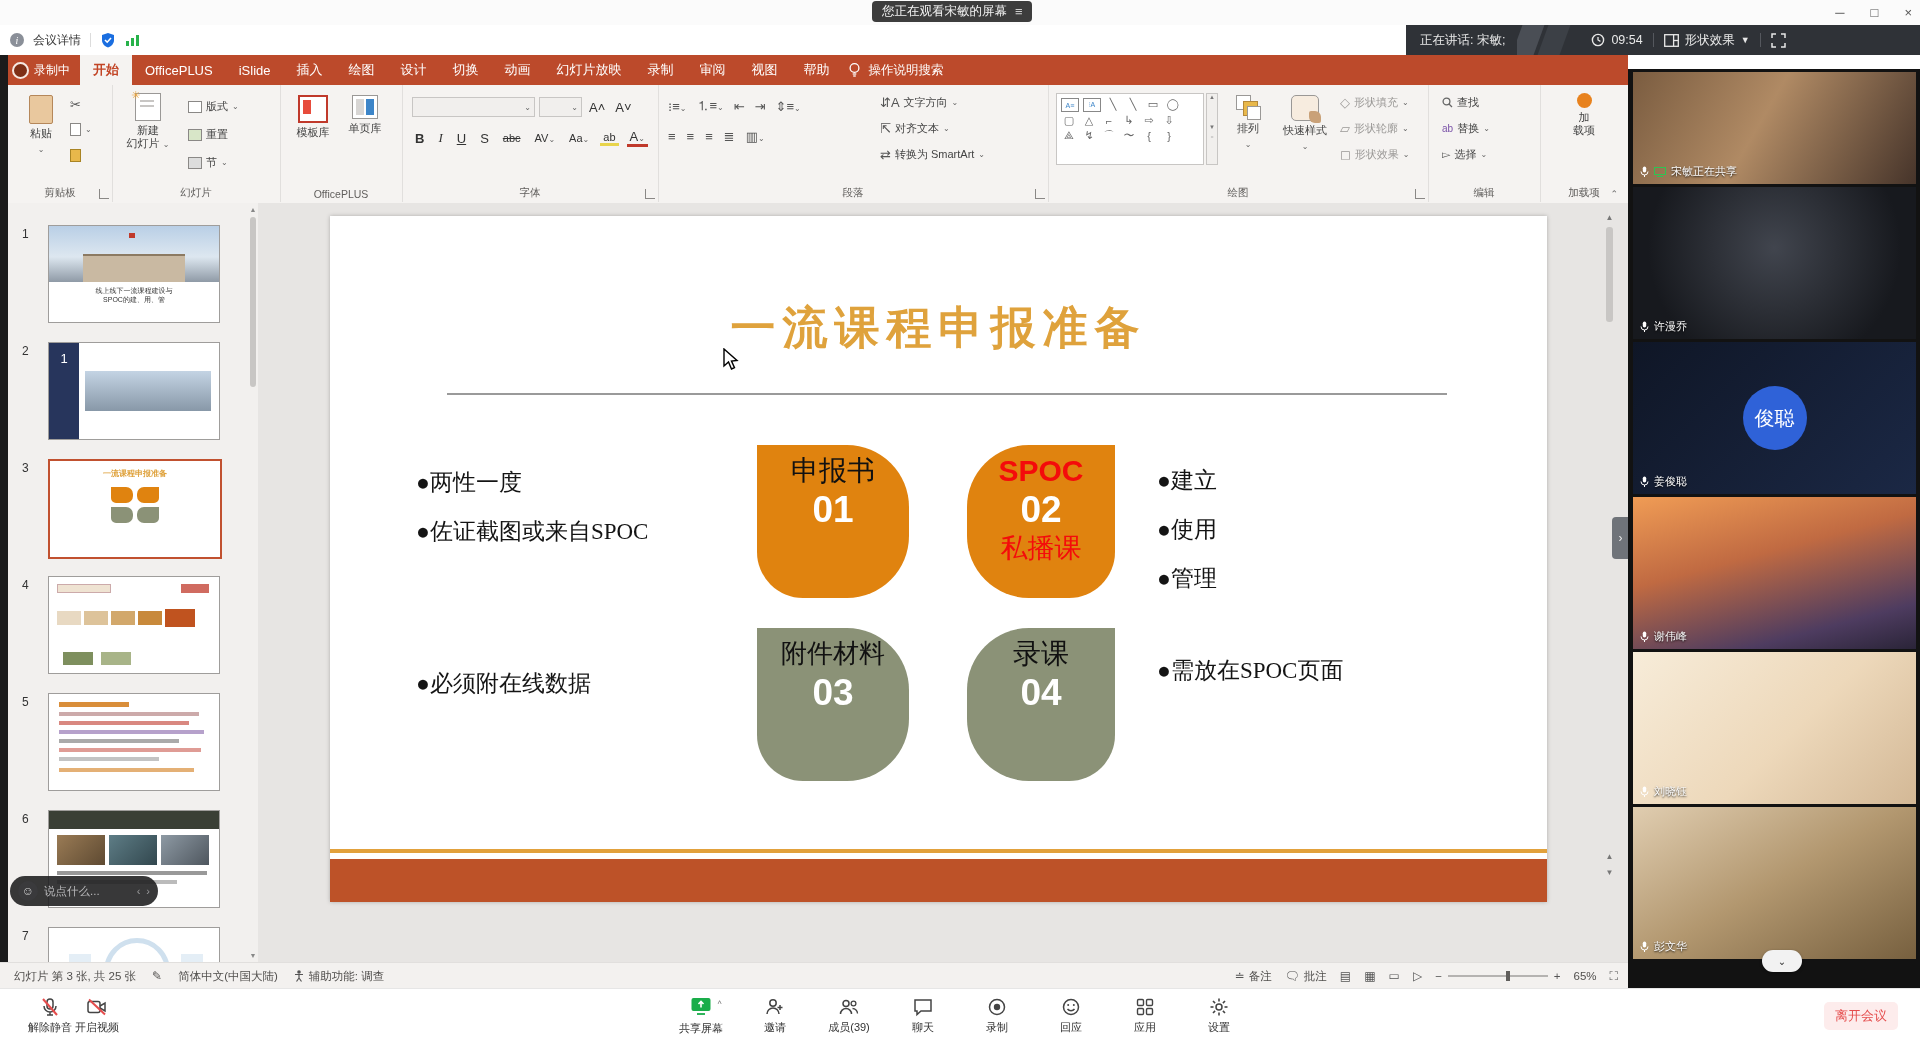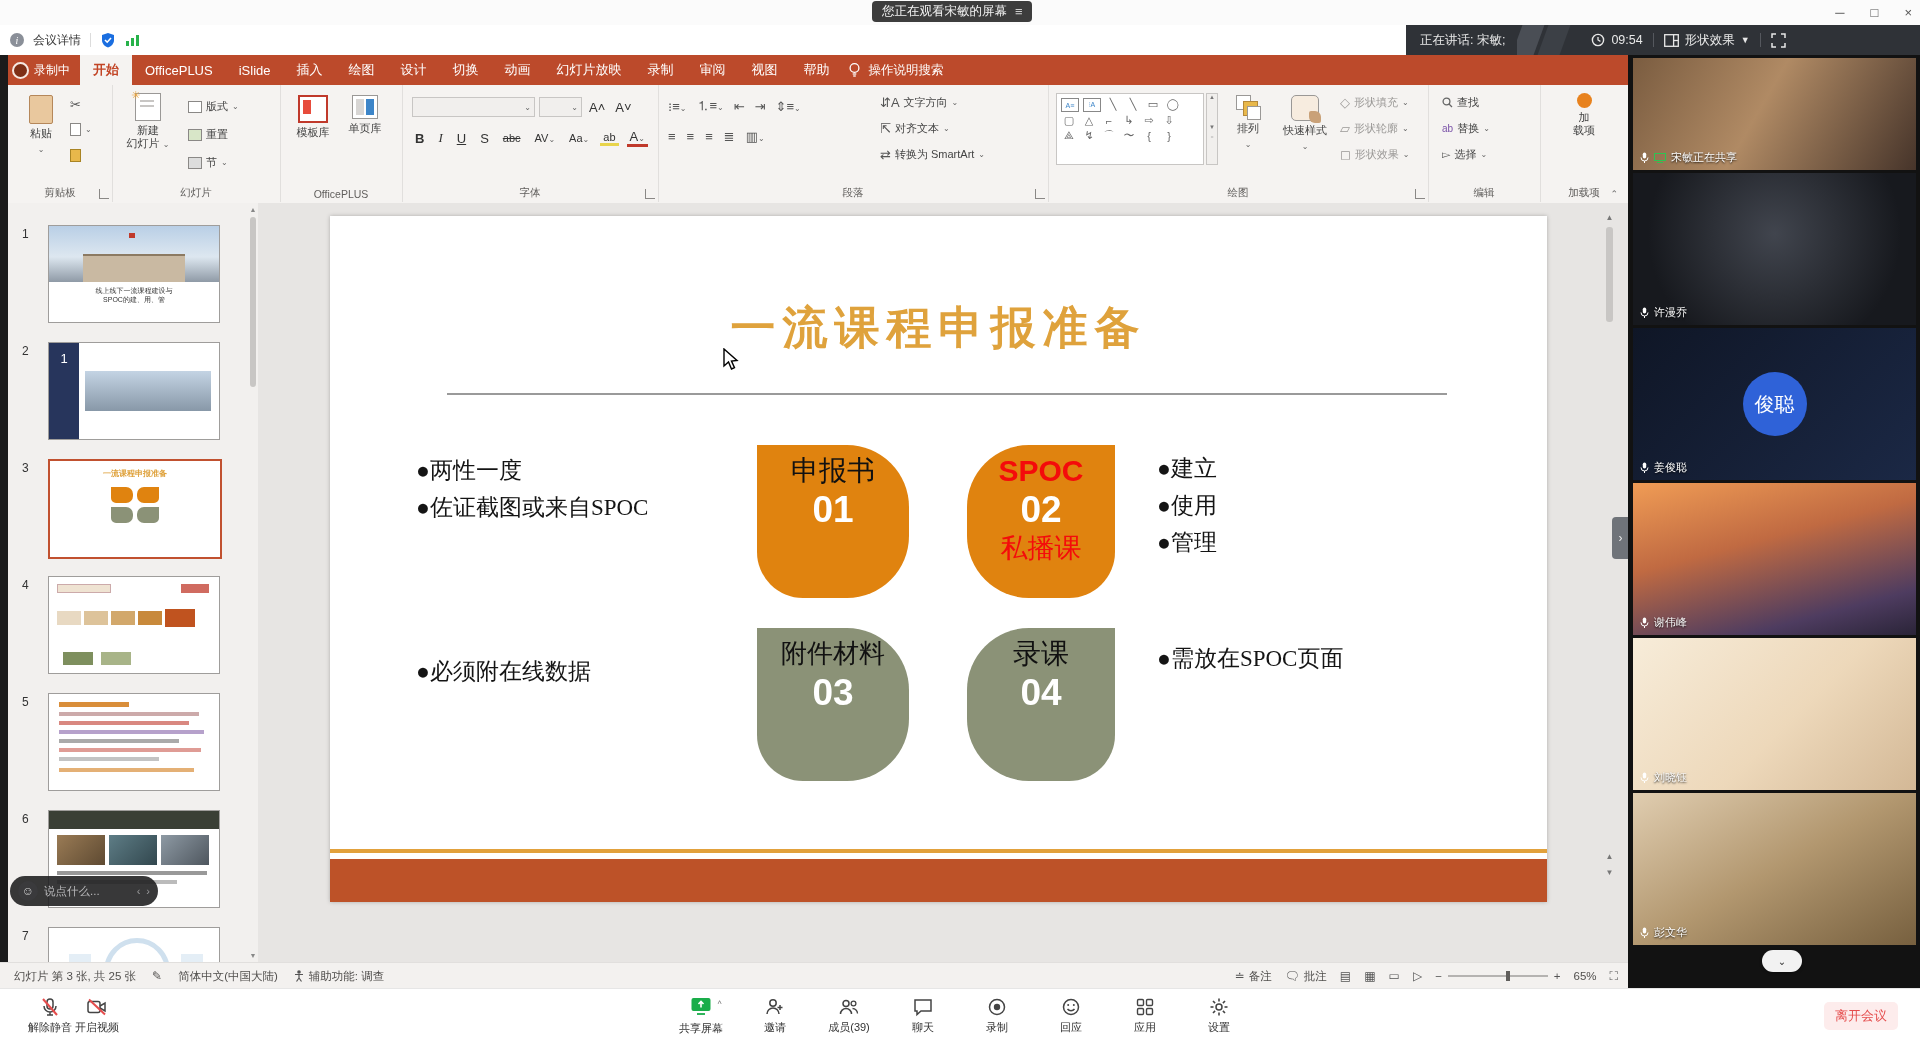--- a/index.html
+++ b/index.html
@@ -55,21 +55,21 @@
   .thumb.selected{border:2px solid #c1512f;}
   #thumbscroll{left:248px;top:203px;width:10px;height:759px;background:#f2f0ee;}
   #thumbscroll .arr{position:absolute;left:0;width:10px;text-align:center;font-size:7px;color:#888;}
   #thumbscroll .bar{position:absolute;left:2px;top:14px;width:6px;height:170px;background:#c8c6c4;border-radius:3px;}
 
   #canvasarea{left:258px;top:203px;width:1370px;height:759px;background:#e7e5e3;}
   #slide{position:absolute;left:72px;top:13px;width:1217px;height:686px;background:#fff;box-shadow:0 0 4px rgba(0,0,0,.25);overflow:hidden;}
   #slide-title{position:absolute;left:0;top:82px;width:100%;text-align:center;font-size:45px;font-weight:bold;letter-spacing:7px;
                color:#dfa23c;font-family:"Liberation Serif","DejaVu Serif",serif;}
   #slide-hr{position:absolute;left:117px;top:177px;width:1000px;height:2px;background:#9a9a9a;}
-  .bul{font-size:23px;color:#141414;line-height:37px;font-family:"Liberation Serif","DejaVu Serif",serif;white-space:nowrap;}
+  .bul{font-size:23px;color:#141414;line-height:37px;font-family:"Liberation Serif","DejaVu Serif",serif;white-space:nowrap;margin-top:12px;}
   .card{position:absolute;width:152px;height:153px;display:flex;flex-direction:column;align-items:center;justify-content:flex-start;padding-top:9px;box-sizing:border-box;}
   .card.orange{background:#e0830f;}
   .card.green{background:#8b9277;}
   .card.tl-sharp{border-radius:0 62px 62px 46px;}
   .card.tr-sharp{border-radius:62px 0 46px 62px;}
   .card .ctitle{font-size:28px;color:#111;font-family:"Liberation Serif","DejaVu Serif",serif;line-height:34px;}
   .card .ctitle.red{color:#f40b0b;font-family:"Liberation Sans",sans-serif;font-weight:bold;font-size:30px;}
   .card .cnum{font-size:37px;font-weight:bold;color:#fff;line-height:44px;}
   .card .csub{font-size:27px;color:#f40b0b;font-family:"Liberation Serif","DejaVu Serif",serif;line-height:32px;}
   #band-line{position:absolute;left:0;top:633px;width:1217px;height:4px;background:#e2a13c;}
@@ -85,21 +85,21 @@
   #statusbar{left:0;top:962px;width:1628px;height:26px;background:#f3f1ef;border-top:1px solid #e1dfdd;
              display:flex;align-items:center;font-size:11.5px;color:#514f4d;}
   #statusbar .lft{display:flex;align-items:center;gap:16px;padding-left:14px;}
   #statusbar .rgt{margin-left:auto;display:flex;align-items:center;gap:13px;padding-right:10px;}
   .viewic{font-size:12px;color:#555;}
   #zoomslider{display:flex;align-items:center;gap:6px;color:#555;}
   #zoomslider .track{position:relative;width:100px;height:2px;background:#b5b3b1;}
   #zoomslider .knob{position:absolute;left:58px;top:-4px;width:4px;height:10px;background:#605e5c;}
 
   
-  #sidepanel{left:1628px;top:55px;width:292px;height:933px;background:#121212;}
+  #sidepanel{left:1628px;top:69px;width:292px;height:933px;background:#121212;}
   .tile{position:absolute;left:5px;width:283px;background:#222;overflow:hidden;}
   .tile .avatar{position:absolute;inset:0;}
   .tile .nm{position:absolute;left:7px;bottom:5px;display:flex;align-items:center;gap:5px;color:#fff;font-size:11px;
             text-shadow:0 1px 2px rgba(0,0,0,.9);}
   .tile.sharing{outline:2px solid #2ec452;outline-offset:-2px;}
   .avatext{position:absolute;left:50%;top:50%;transform:translate(-50%,-50%);width:64px;height:64px;border-radius:50%;
            background:#2f62d8;color:#fff;font-size:20px;display:flex;align-items:center;justify-content:center;}
   #expandbtn{left:1762px;top:950px;width:40px;height:22px;background:#f2f2f2;border-radius:11px;display:flex;align-items:center;
              justify-content:center;font-size:10px;color:#333;box-shadow:0 1px 3px rgba(0,0,0,.4);}
 

